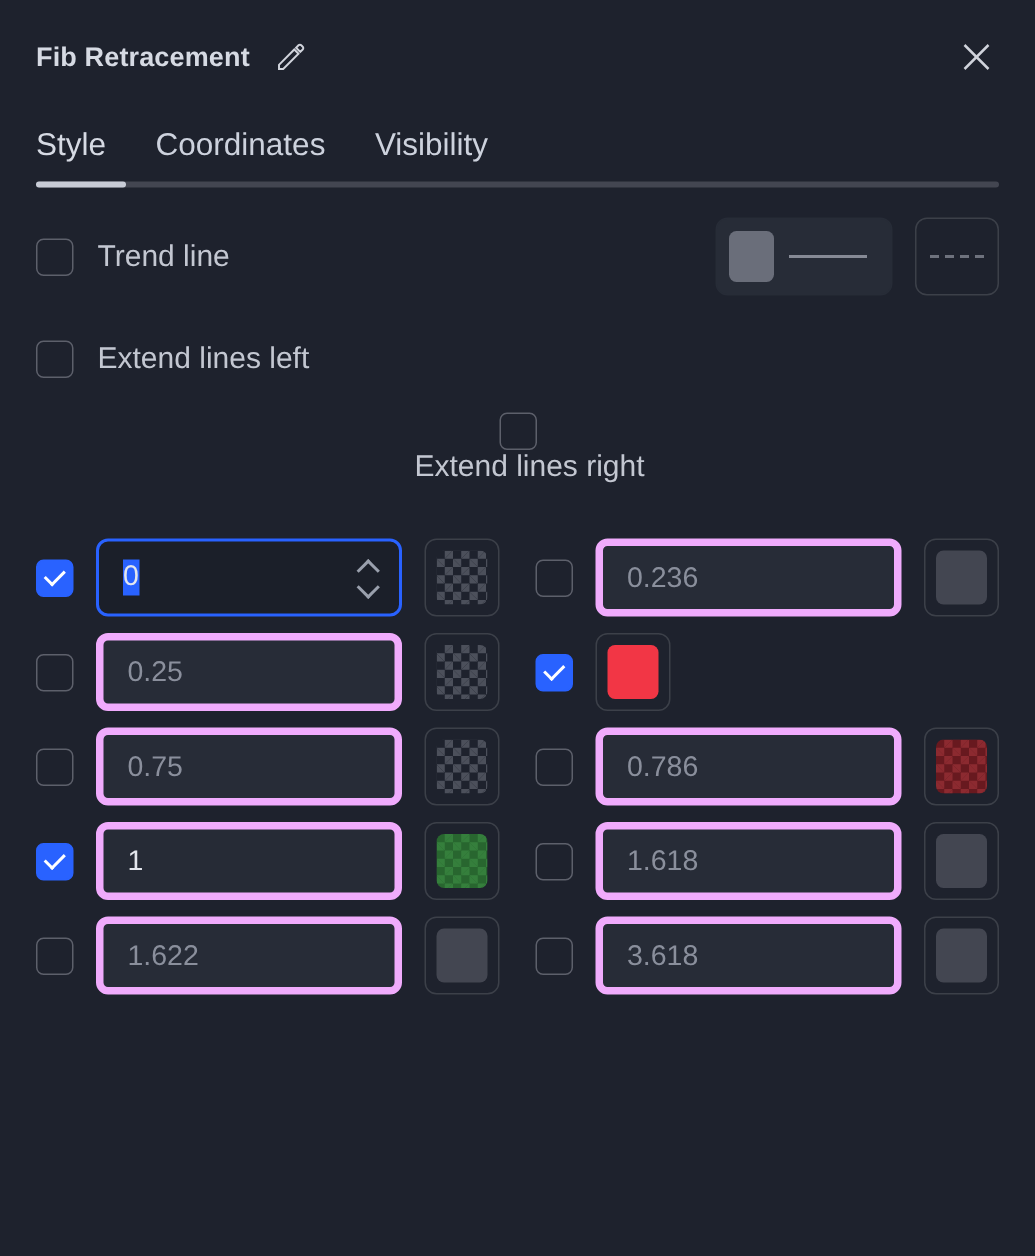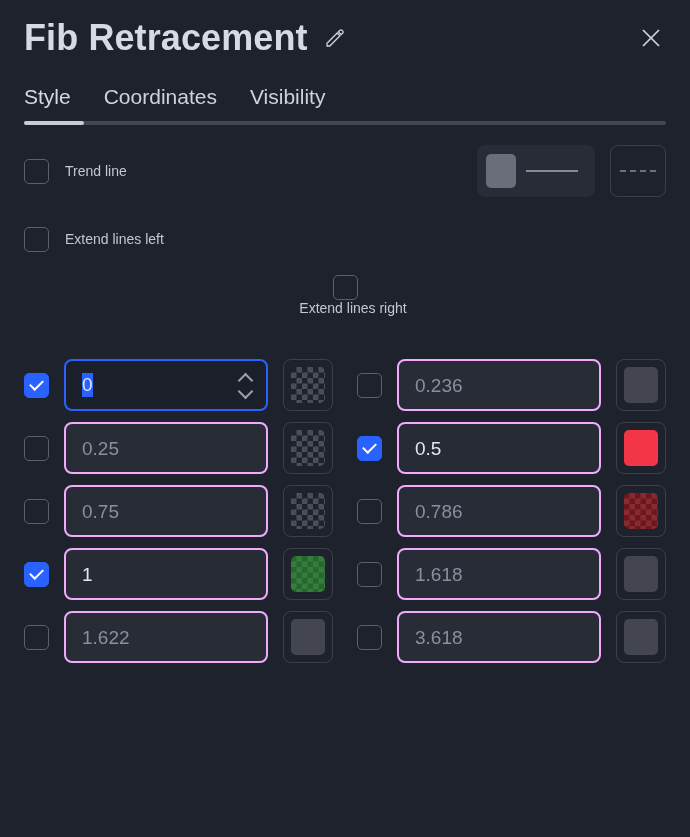--- a/index.html
+++ b/index.html
@@ -18,21 +18,21 @@
 
   
   .header {
     display: flex;
     align-items: center;
     padding: 24px 24px 0 24px;
     height: 52px;
     box-sizing: border-box;
   }
   .dialog-title {
-    font-size: 36px;
+    font-size: 18px;
     font-weight: 600;
     color: #d6dae3;
     letter-spacing: .1px;
     line-height: 1;
   }
   .edit-icon-btn {
     margin-left: 14px;
     width: 26px;
     height: 26px;
     display: flex;
@@ -125,21 +125,21 @@
     content: "";
     width: 11px;
     height: 6px;
     border-left: 2.6px solid #fff;
     border-bottom: 2.6px solid #fff;
     transform: rotate(-45deg) translate(1px, -1px);
   }
 
   .cb-row-label {
     margin-left: 16px;
-    font-size: 14px;
+    font-size: 20px;
     color: #c3c7d1;
   }
 
   
   .opt-btn {
     border: 1px solid #3c4049;
     border-radius: 8px;
     background: transparent;
     display: flex;
     align-items: center;
@@ -185,21 +185,21 @@
   }
   .level-item {
     display: flex;
     align-items: center;
     gap: 15px;
   }
   .num-field {
     position: relative;
     flex: 1;
     height: 52px;
-    border: 2px solid #f0abfc;
+    border: 5px solid #f0abfc;
     border-radius: 8px;
     box-sizing: border-box;
     display: flex;
     align-items: center;
     background: #262b36;
     cursor: text;
   }
   .num-field.muted { background: #272c37; }
   .num-field.active {
     background: #1b1f29;
@@ -374,23 +374,20 @@
     <div class="num-field muted">
       <span class="num-val">0.25</span>
     </div>
     <div class="color-btn">
       <div class="color-chip"></div>
     </div>
   </div>
 
   <div class="level-item">
     <div class="cb checked"></div>
-    <div class="num-field filled">
-      <span class="num-val">0.5</span>
-    </div>
     <div class="color-btn">
       <div class="color-chip solid" style="background-color:#f23645;"></div>
     </div>
   </div>
 
   <div class="level-item">
     <div class="cb"></div>
     <div class="num-field muted">
       <span class="num-val">0.75</span>
     </div>

